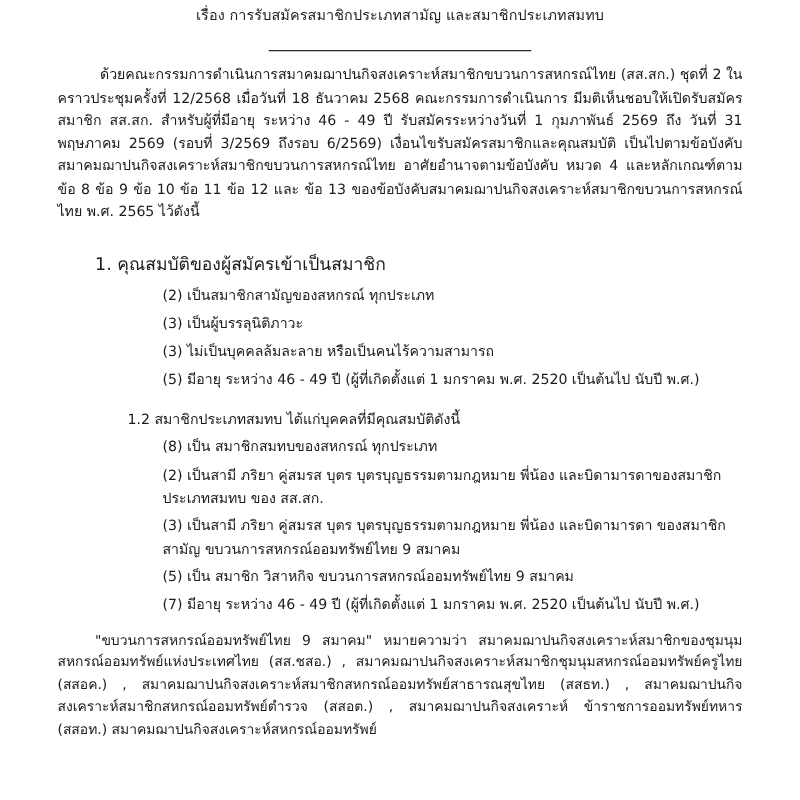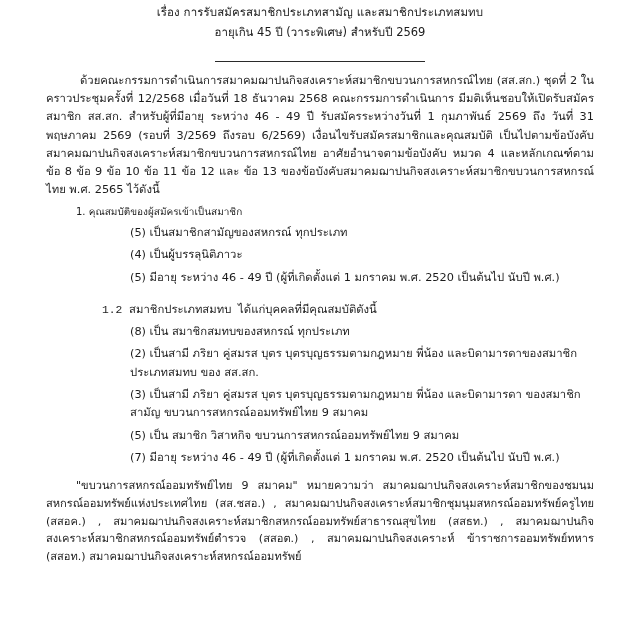--- a/index.html
+++ b/index.html
@@ -49,23 +49,23 @@
     font-size: 11.3px;
     line-height: 1.62;
     margin: 0 0 2px 0;
     text-align: justify;
     text-justify: inter-word;
   }
   .indent-first {
     text-indent: 34px;
   }
   .lvl1 {
-    font-size: 10px;
+    font-size: 14px;
     line-height: 1.62;
-    margin: 4px 0 0 0;
+    margin: 22px 0 0 0;
     padding-left: 30px;
   }
   .lvl2 {
     font-size: 11.3px;
     line-height: 1.62;
     margin: 6px 0 0 0;
     padding-left: 56px;
   }
   .lvl3 {
     font-size: 11.3px;
@@ -91,35 +91,35 @@
     height: 6px;
     background: #ffffff;
   }
 </style>
 </head>
 <body>
 
 <div class="page">
 
   <div class="center title-line">เรื่อง  การรับสมัครสมาชิกประเภทสามัญ และสมาชิกประเภทสมทบ</div>
-  <div class="center subtitle-line">อายุเกิน 45 ปี (วาระพิเศษ) สำหรับปี 2569</div>
 
   <div class="rule-wrap">
     <span class="rule"></span>
   </div>
 
   <p class="body indent-first">ด้วยคณะกรรมการดำเนินการสมาคมฌาปนกิจสงเคราะห์สมาชิกขบวนการสหกรณ์ไทย (สส.สก.) ชุดที่ 2 ในคราวประชุมครั้งที่ 12/2568 เมื่อวันที่ 18 ธันวาคม 2568 คณะกรรมการดำเนินการ มีมติเห็นชอบให้เปิดรับสมัครสมาชิก สส.สก. สำหรับผู้ที่มีอายุ ระหว่าง 46 - 49 ปี รับสมัครระหว่างวันที่ 1 กุมภาพันธ์ 2569 ถึง วันที่ 31 พฤษภาคม 2569 (รอบที่ 3/2569 ถึงรอบ 6/2569) เงื่อนไขรับสมัครสมาชิกและคุณสมบัติ เป็นไปตามข้อบังคับสมาคมฌาปนกิจสงเคราะห์สมาชิกขบวนการสหกรณ์ไทย อาศัยอำนาจตามข้อบังคับ หมวด 4 และหลักเกณฑ์ตาม ข้อ 8 ข้อ 9 ข้อ 10 ข้อ 11 ข้อ 12 และ ข้อ 13 ของข้อบังคับสมาคมฌาปนกิจสงเคราะห์สมาชิกขบวนการสหกรณ์ไทย พ.ศ. 2565 ไว้ดังนี้</p>
 
   <p class="lvl1">1. คุณสมบัติของผู้สมัครเข้าเป็นสมาชิก</p>
 
-  <p class="lvl3">(5) เป็นสมาชิกสามัญของสหกรณ์ ทุกประเภท</p>
-  <p class="lvl3">(4) เป็นผู้บรรลุนิติภาวะ</p>
+  <p class="lvl3">(2) เป็นสมาชิกสามัญของสหกรณ์ ทุกประเภท</p>
+  <p class="lvl3">(3) เป็นผู้บรรลุนิติภาวะ</p>
+  <p class="lvl3">(3) ไม่เป็นบุคคลล้มละลาย หรือเป็นคนไร้ความสามารถ</p>
   <p class="lvl3">(5) มีอายุ ระหว่าง 46 - 49 ปี (ผู้ที่เกิดตั้งแต่ 1 มกราคม พ.ศ. 2520 เป็นต้นไป นับปี พ.ศ.)</p>
 
-  <p class="lvl2" style="margin-top:14px;font-family:Liberation Mono, monospace;">1.2 สมาชิกประเภทสมทบ  ได้แก่บุคคลที่มีคุณสมบัติดังนี้</p>
+  <p class="lvl2" style="margin-top:14px;">1.2 สมาชิกประเภทสมทบ  ได้แก่บุคคลที่มีคุณสมบัติดังนี้</p>
   <p class="lvl3">(8) เป็น สมาชิกสมทบของสหกรณ์ ทุกประเภท</p>
   <p class="lvl3">(2) เป็นสามี ภริยา คู่สมรส บุตร บุตรบุญธรรมตามกฎหมาย พี่น้อง และบิดามารดาของสมาชิกประเภทสมทบ ของ สส.สก.</p>
   <p class="lvl3">(3) เป็นสามี ภริยา คู่สมรส บุตร บุตรบุญธรรมตามกฎหมาย พี่น้อง และบิดามารดา ของสมาชิกสามัญ ขบวนการสหกรณ์ออมทรัพย์ไทย 9 สมาคม</p>
   <p class="lvl3">(5) เป็น สมาชิก วิสาหกิจ ขบวนการสหกรณ์ออมทรัพย์ไทย 9 สมาคม</p>
   <p class="lvl3">(7) มีอายุ ระหว่าง 46 - 49 ปี (ผู้ที่เกิดตั้งแต่ 1 มกราคม พ.ศ. 2520 เป็นต้นไป นับปี พ.ศ.)</p>
 
   <p class="footnote">
     <span class="fn-indent">"ขบวนการสหกรณ์ออมทรัพย์ไทย 9 สมาคม"  หมายความว่า สมาคมฌาปนกิจสงเคราะห์สมาชิกของชุมนุมสหกรณ์ออมทรัพย์แห่งประเทศไทย (สส.ชสอ.) , สมาคมฌาปนกิจสงเคราะห์สมาชิกชุมนุมสหกรณ์ออมทรัพย์ครูไทย (สสอค.) , สมาคมฌาปนกิจสงเคราะห์สมาชิกสหกรณ์ออมทรัพย์สาธารณสุขไทย (สสธท.) , สมาคมฌาปนกิจสงเคราะห์สมาชิกสหกรณ์ออมทรัพย์ตำรวจ (สสอต.) , สมาคมฌาปนกิจสงเคราะห์ ข้าราชการออมทรัพย์ทหาร (สสอท.) สมาคมฌาปนกิจสงเคราะห์สหกรณ์ออมทรัพย์</span>
   </p>
 

